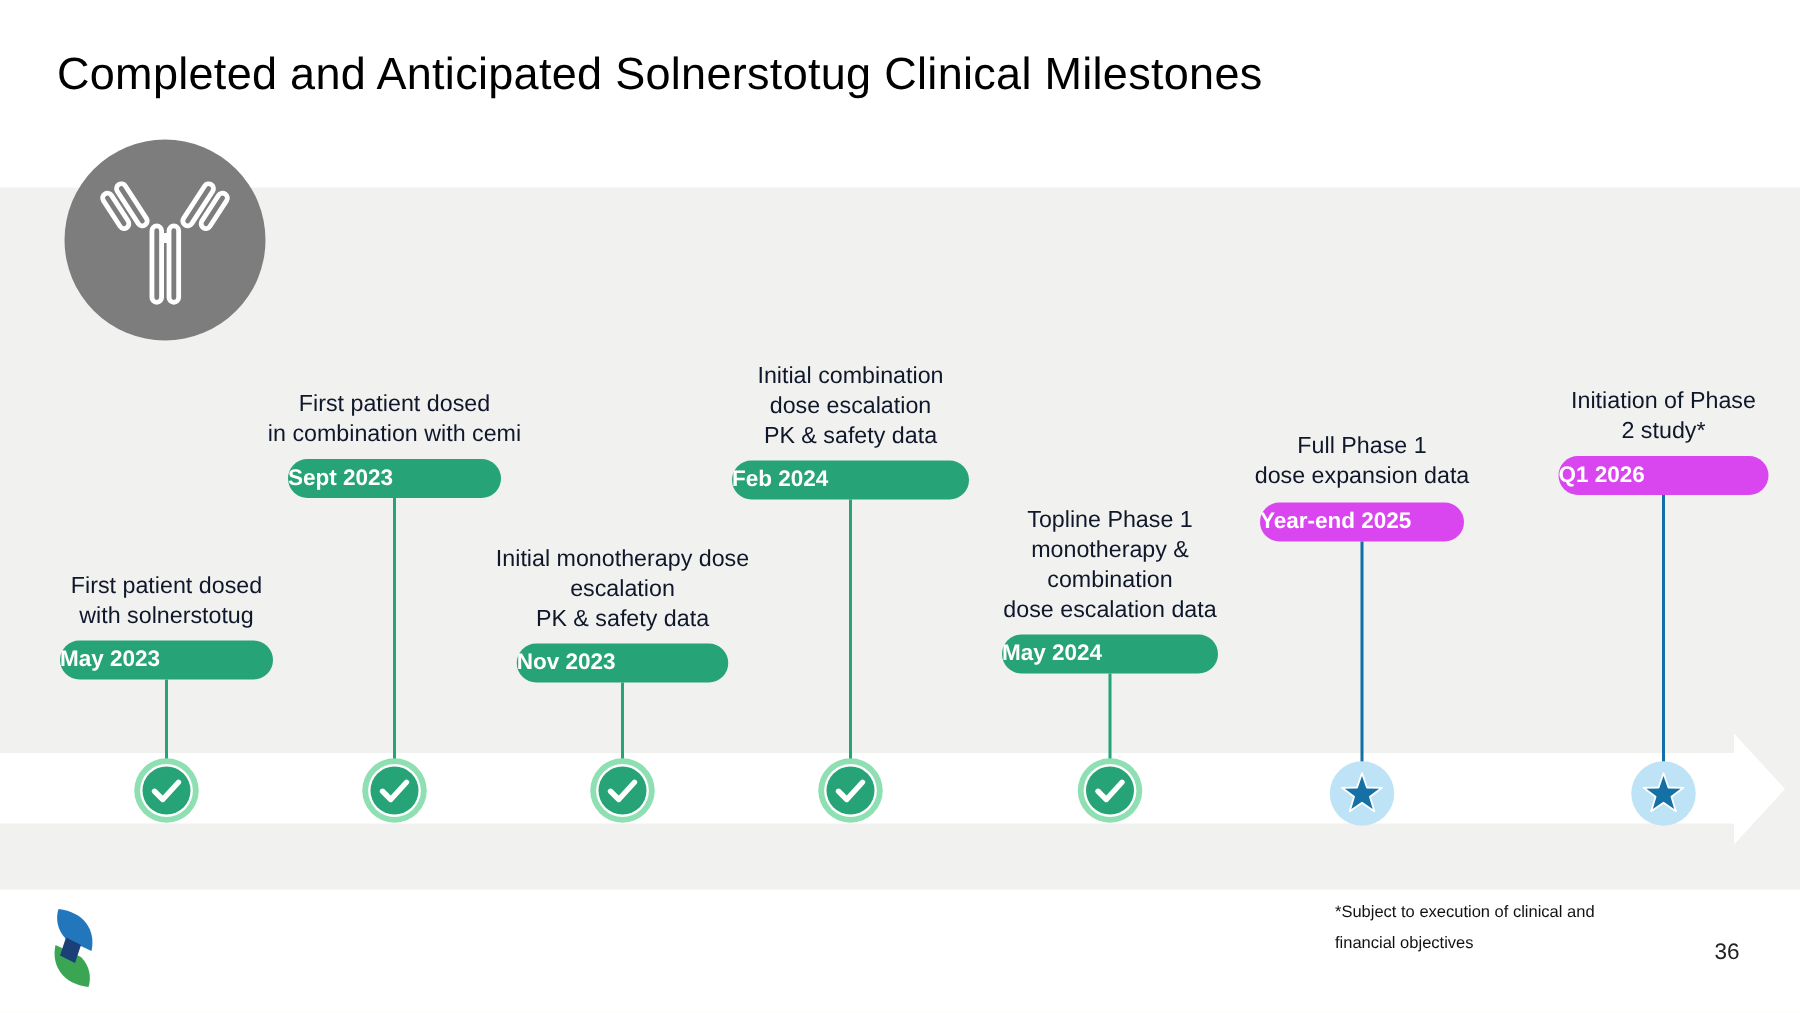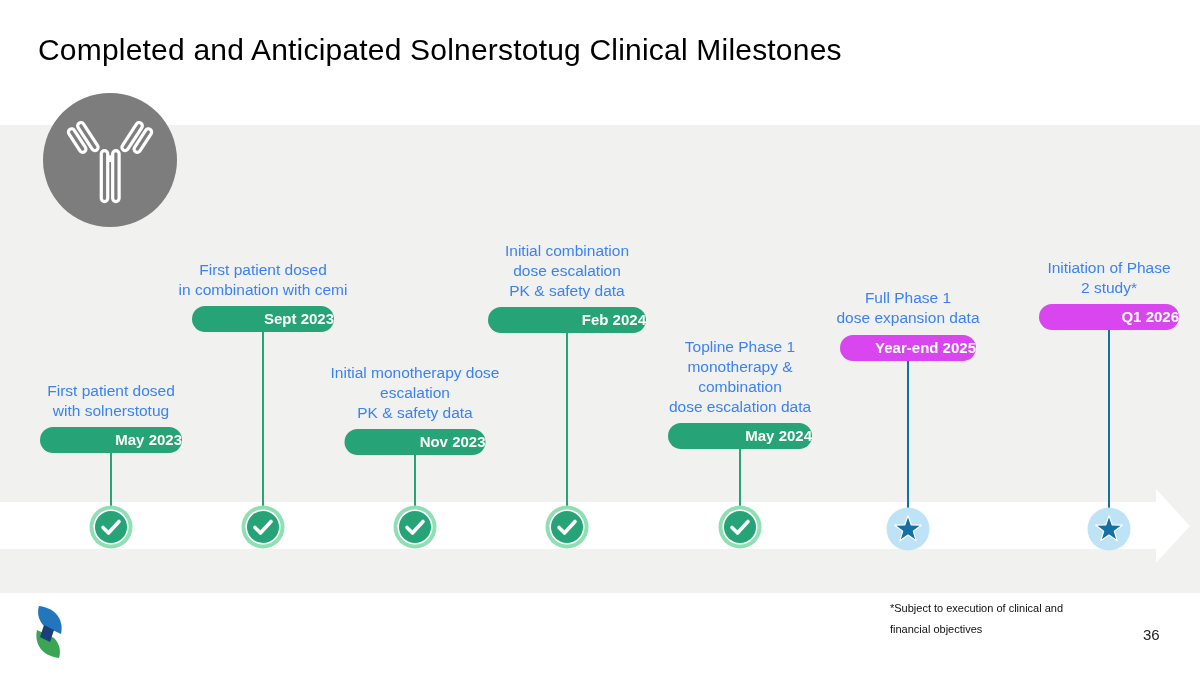--- a/index.html
+++ b/index.html
@@ -61,30 +61,30 @@
     position: absolute;
     top: 0; height: 675px; width: 0;
   }
   .m-label {
     position: absolute;
     transform: translateX(-50%);
     width: 250px;
     text-align: center;
     font-size: 15.5px;
     line-height: 20px;
-    color: #3b82f6;
+    color: #0f172a;
     white-space: pre-line;
   }
   .m-pill {
     position: absolute;
     transform: translateX(-50%);
     height: 26px;
     line-height: 26px;
     border-radius: 13px;
-    text-align: right;
+    text-align: left;
     font-size: 15px;
     font-weight: bold;
     color: #ffffff;
   }
   .milestone.completed .m-pill { background: #26a377; }
   .milestone.anticipated .m-pill { background: #d946ef; }
   .m-line {
     position: absolute;
     transform: translateX(-50%);
     width: 2px;

